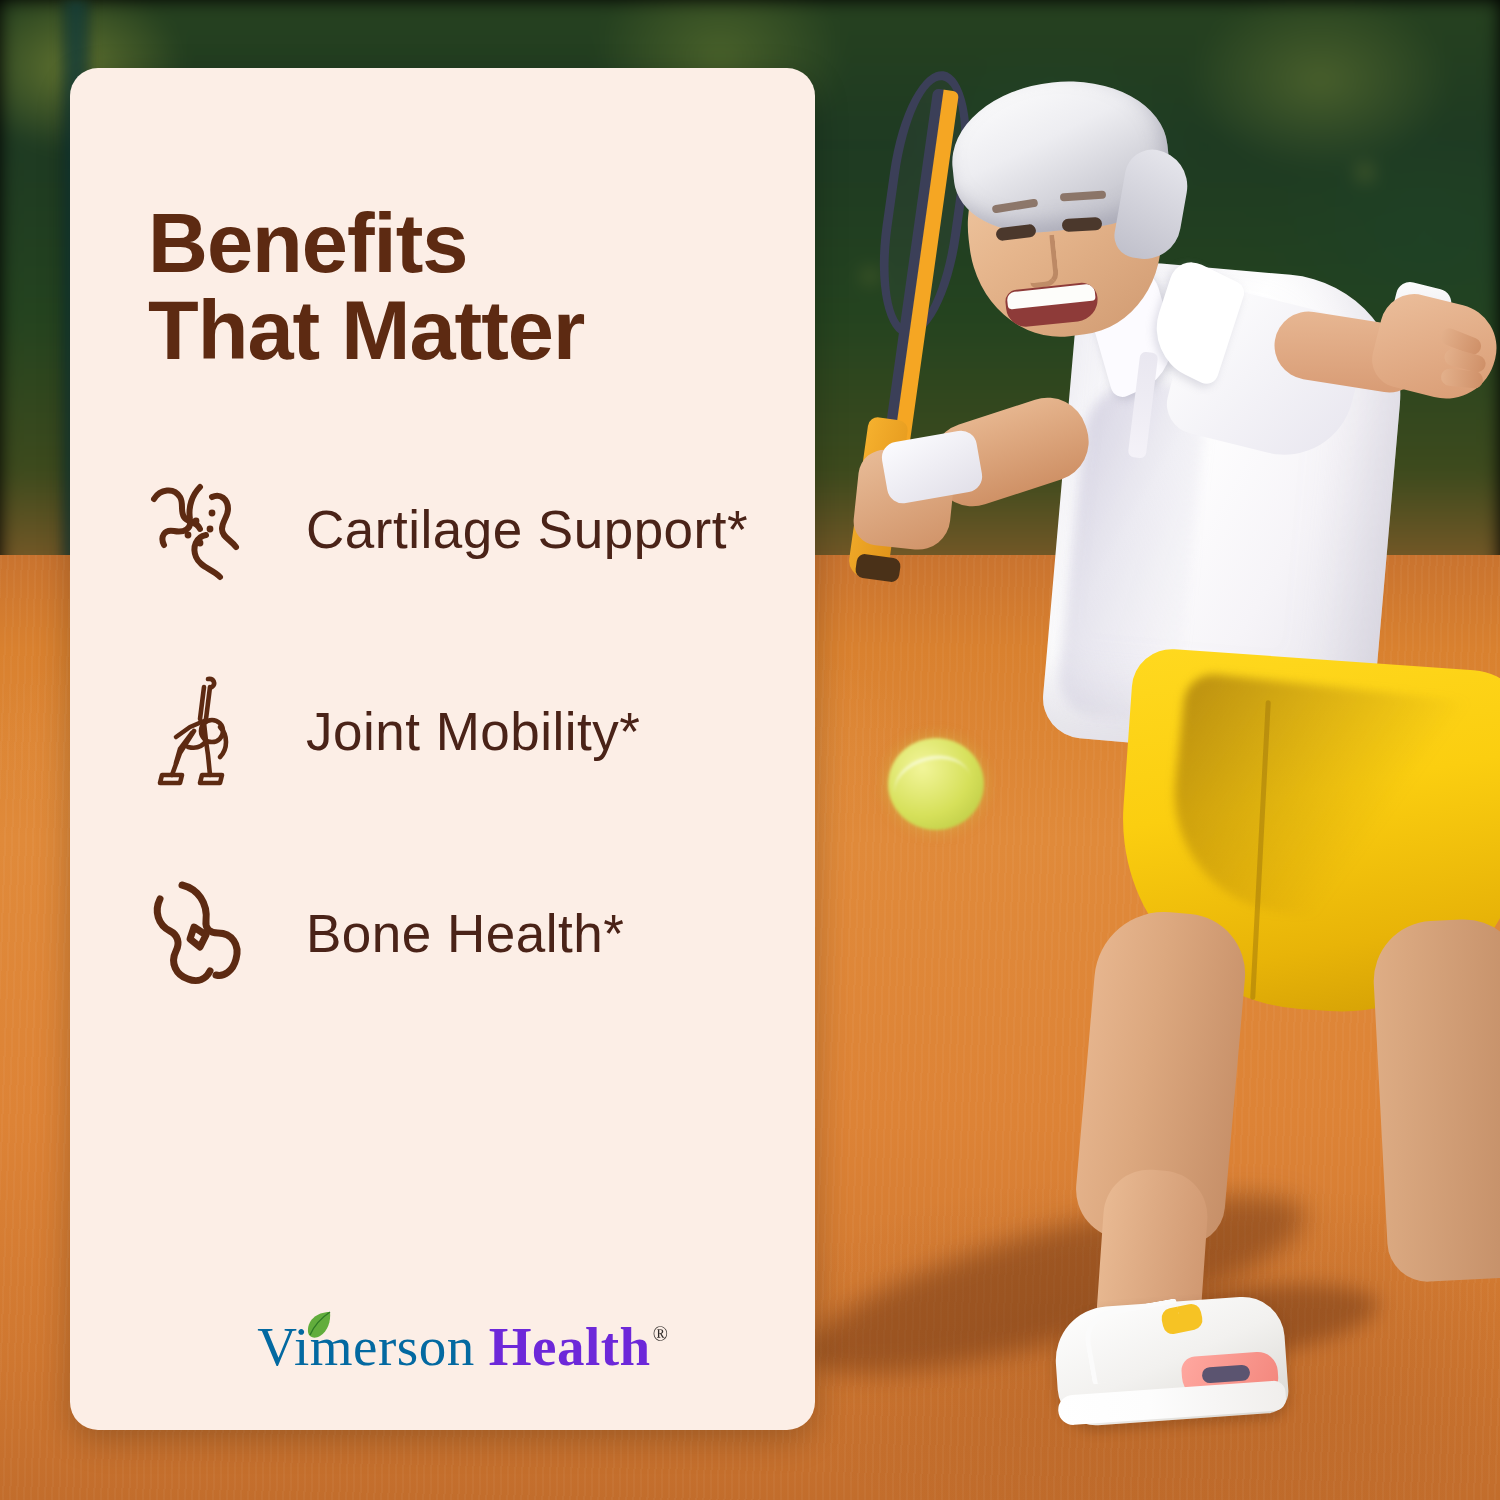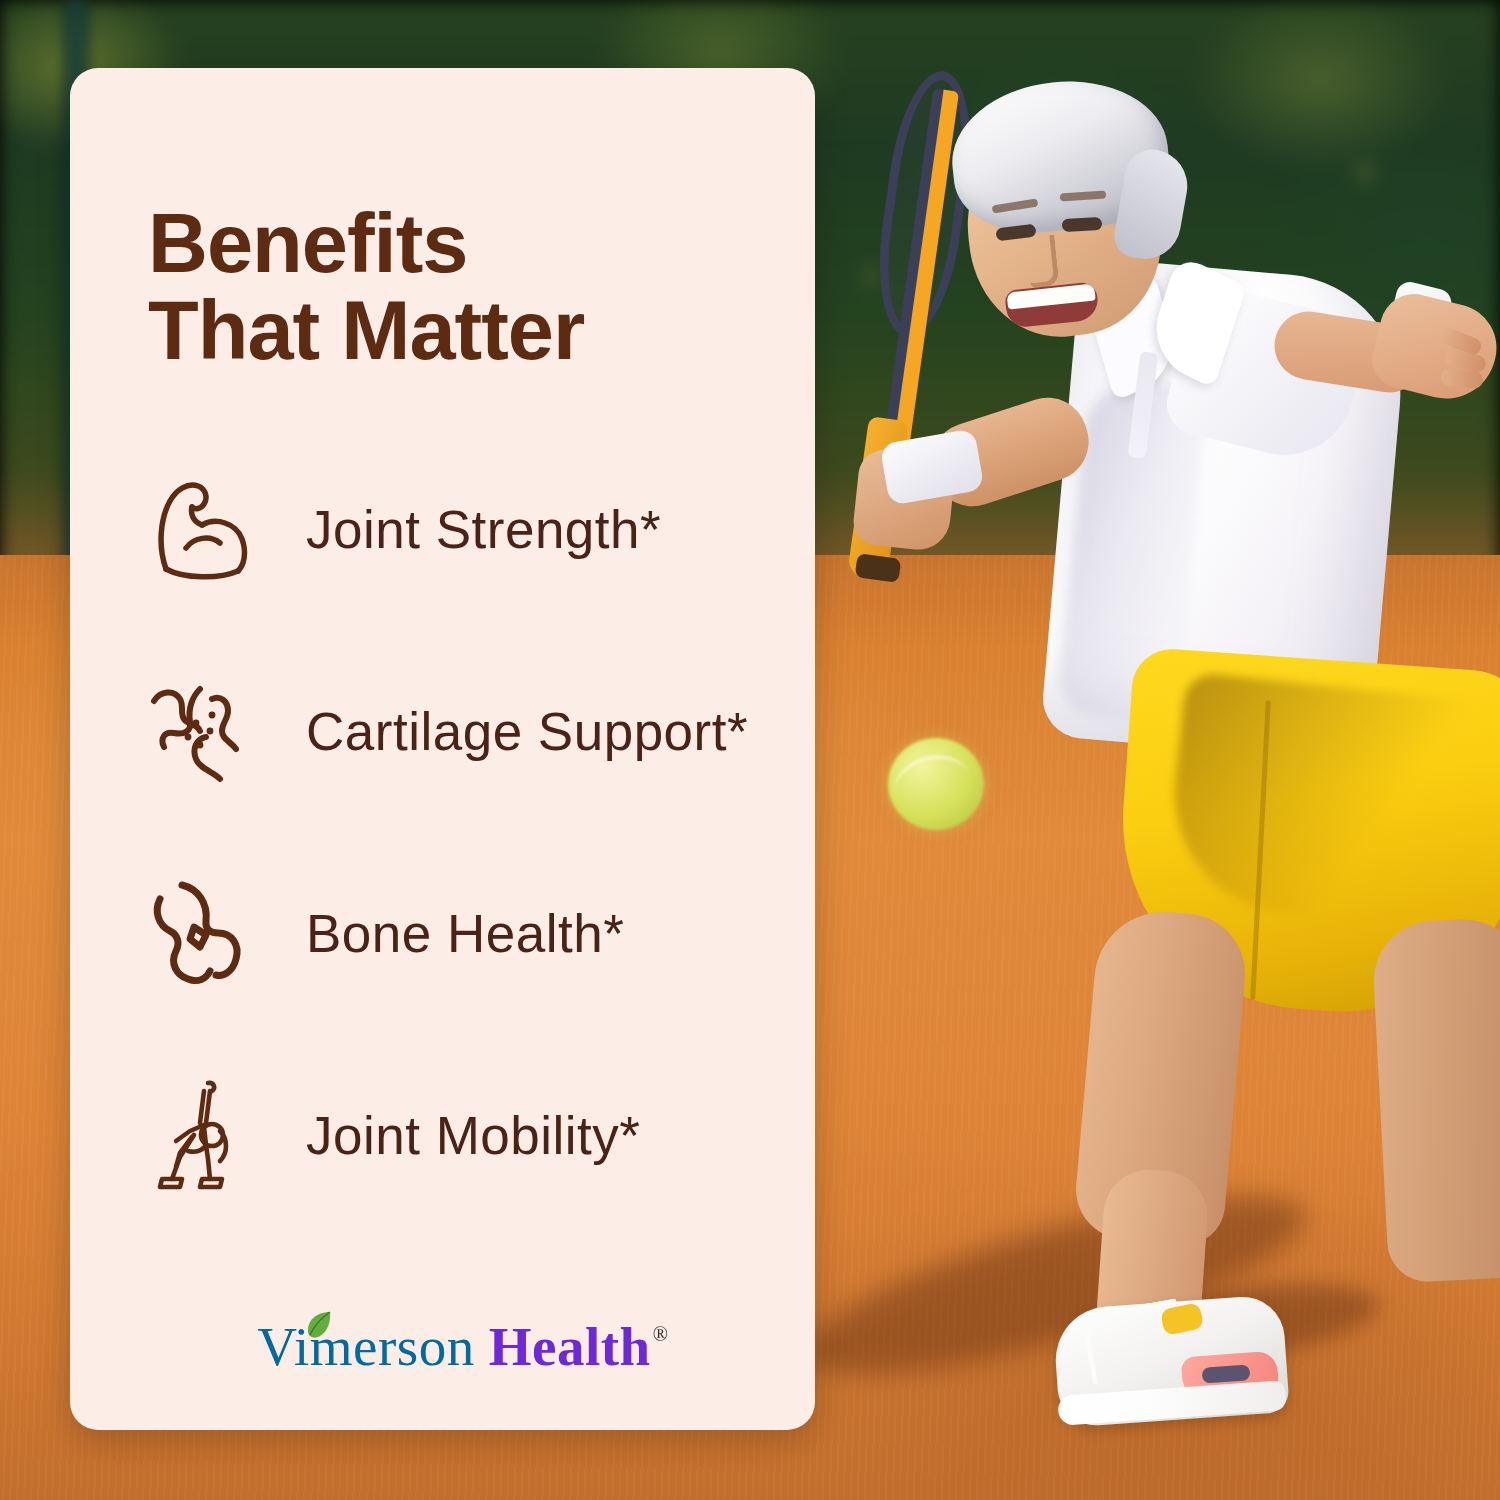--- a/index.html
+++ b/index.html
@@ -596,86 +596,74 @@
   </div>
 
   <div class="card">
     <div class="card-inner">
 
       <h1 class="headline">Benefits
 That Matter</h1>
 
       <div class="benefits">
 
-        <div class="benefit">
-          <div class="b-icon">
-            <svg width="112" height="112" viewBox="0 0 112 112" fill="none" stroke="#5d2a12" stroke-width="5.5" stroke-linecap="round" stroke-linejoin="round">
-              <path d="M16 96 C8 74 10 46 20 28 C26 17 38 9 48 13 C56 16 58 25 54 31 C51 36 45 37 42 34"></path>
-              <path d="M42 34 C40 42 44 49 52 52"></path>
-              <path d="M52 52 C66 44 86 50 92 66 C97 80 94 92 88 98"></path>
-              <path d="M88 98 C70 106 34 106 16 96"></path>
-              <path d="M36 75 C44 64 60 62 70 70"></path>
-            </svg>
-          </div>
-          <div class="b-label">Joint Strength*</div>
-        </div>
 
         <div class="benefit">
           <div class="b-icon">
             <svg width="112" height="112" viewBox="0 0 112 112" fill="none" stroke="#5d2a12" stroke-width="6" stroke-linecap="round" stroke-linejoin="round">
               <path d="M4 26 C10 16 24 14 30 24 C34 31 30 38 34 44 C38 50 47 48 50 56"></path>
               <path d="M50 14 C42 22 38 34 40 46 C42 56 34 60 24 58 C14 56 10 64 14 72"></path>
               <path d="M62 24 C70 20 78 26 78 36 C78 44 72 48 72 56 C72 64 80 66 86 74"></path>
               <path d="M56 62 C46 64 42 74 46 84 C50 94 62 96 70 104"></path>
               <circle cx="62" cy="40" r="3.4" fill="#5d2a12" stroke="none"></circle>
               <circle cx="46" cy="48" r="3.4" fill="#5d2a12" stroke="none"></circle>
               <circle cx="60" cy="56" r="3.4" fill="#5d2a12" stroke="none"></circle>
               <circle cx="38" cy="62" r="3.4" fill="#5d2a12" stroke="none"></circle>
               <circle cx="50" cy="70" r="3.4" fill="#5d2a12" stroke="none"></circle>
             </svg>
           </div>
           <div class="b-label">Cartilage Support*</div>
         </div>
 
         <div class="benefit">
           <div class="b-icon">
+            <svg width="112" height="112" viewBox="0 0 112 112" fill="none" stroke="#5d2a12" stroke-width="4.6" stroke-linecap="round" stroke-linejoin="round">
+
+              <path d="M58 4 C64 3 66 9 62 12"></path>
+              <path d="M60 12 L56 44"></path>
+              <path d="M54 12 L50 44"></path>
+
+              <circle cx="62" cy="56" r="11"></circle>
+
+              <path d="M54 46 L40 52 L26 62"></path>
+              <path d="M56 66 C52 72 46 74 38 72"></path>
+
+              <path d="M42 58 L30 74 L26 88"></path>
+
+              <path d="M54 48 L56 66 L58 80 L60 100"></path>
+              <path d="M44 56 L30 78 L22 100"></path>
+
+              <path d="M12 100 L32 100 L30 108 L10 108 Z"></path>
+              <path d="M52 100 L72 100 L70 108 L50 108 Z"></path>
+
+              <path d="M70 52 C78 60 78 74 70 82"></path>
+            </svg>
+          </div>
+          <div class="b-label">Joint Mobility*</div>
+        </div>
+
+        <div class="benefit">
+          <div class="b-icon">
             <svg width="112" height="112" viewBox="0 0 112 112" fill="none" stroke="#5d2a12" stroke-width="7" stroke-linecap="round" stroke-linejoin="round">
               <path d="M32 8 C48 12 58 26 56 44 C55 52 60 56 68 56 C82 56 90 68 86 82 C83 94 74 100 66 98"></path>
               <path d="M10 22 C4 34 8 48 20 54 C28 58 30 66 26 74 C20 86 26 98 38 102 C48 106 56 102 60 94"></path>
               <path d="M44 50 L56 58 L50 70 L40 62 Z"></path>
             </svg>
           </div>
           <div class="b-label">Bone Health*</div>
-        </div>
-
-        <div class="benefit">
-          <div class="b-icon">
-            <svg width="112" height="112" viewBox="0 0 112 112" fill="none" stroke="#5d2a12" stroke-width="4.6" stroke-linecap="round" stroke-linejoin="round">
-
-              <path d="M58 4 C64 3 66 9 62 12"></path>
-              <path d="M60 12 L56 44"></path>
-              <path d="M54 12 L50 44"></path>
-
-              <circle cx="62" cy="56" r="11"></circle>
-
-              <path d="M54 46 L40 52 L26 62"></path>
-              <path d="M56 66 C52 72 46 74 38 72"></path>
-
-              <path d="M42 58 L30 74 L26 88"></path>
-
-              <path d="M54 48 L56 66 L58 80 L60 100"></path>
-              <path d="M44 56 L30 78 L22 100"></path>
-
-              <path d="M12 100 L32 100 L30 108 L10 108 Z"></path>
-              <path d="M52 100 L72 100 L70 108 L50 108 Z"></path>
-
-              <path d="M70 52 C78 60 78 74 70 82"></path>
-            </svg>
-          </div>
-          <div class="b-label">Joint Mobility*</div>
         </div>
 
       </div>
 
       <div class="logo">
         <span class="logo-row">
           <span class="logo-vimerson">Vimerson</span>
           <span class="leaf">
             <svg width="26" height="30" viewBox="0 0 26 30">
               <path d="M24 2 C10 2 1 11 2 22 C3 28 9 29 14 26 C22 21 25 11 24 2 Z" fill="#62ad3c"></path>

